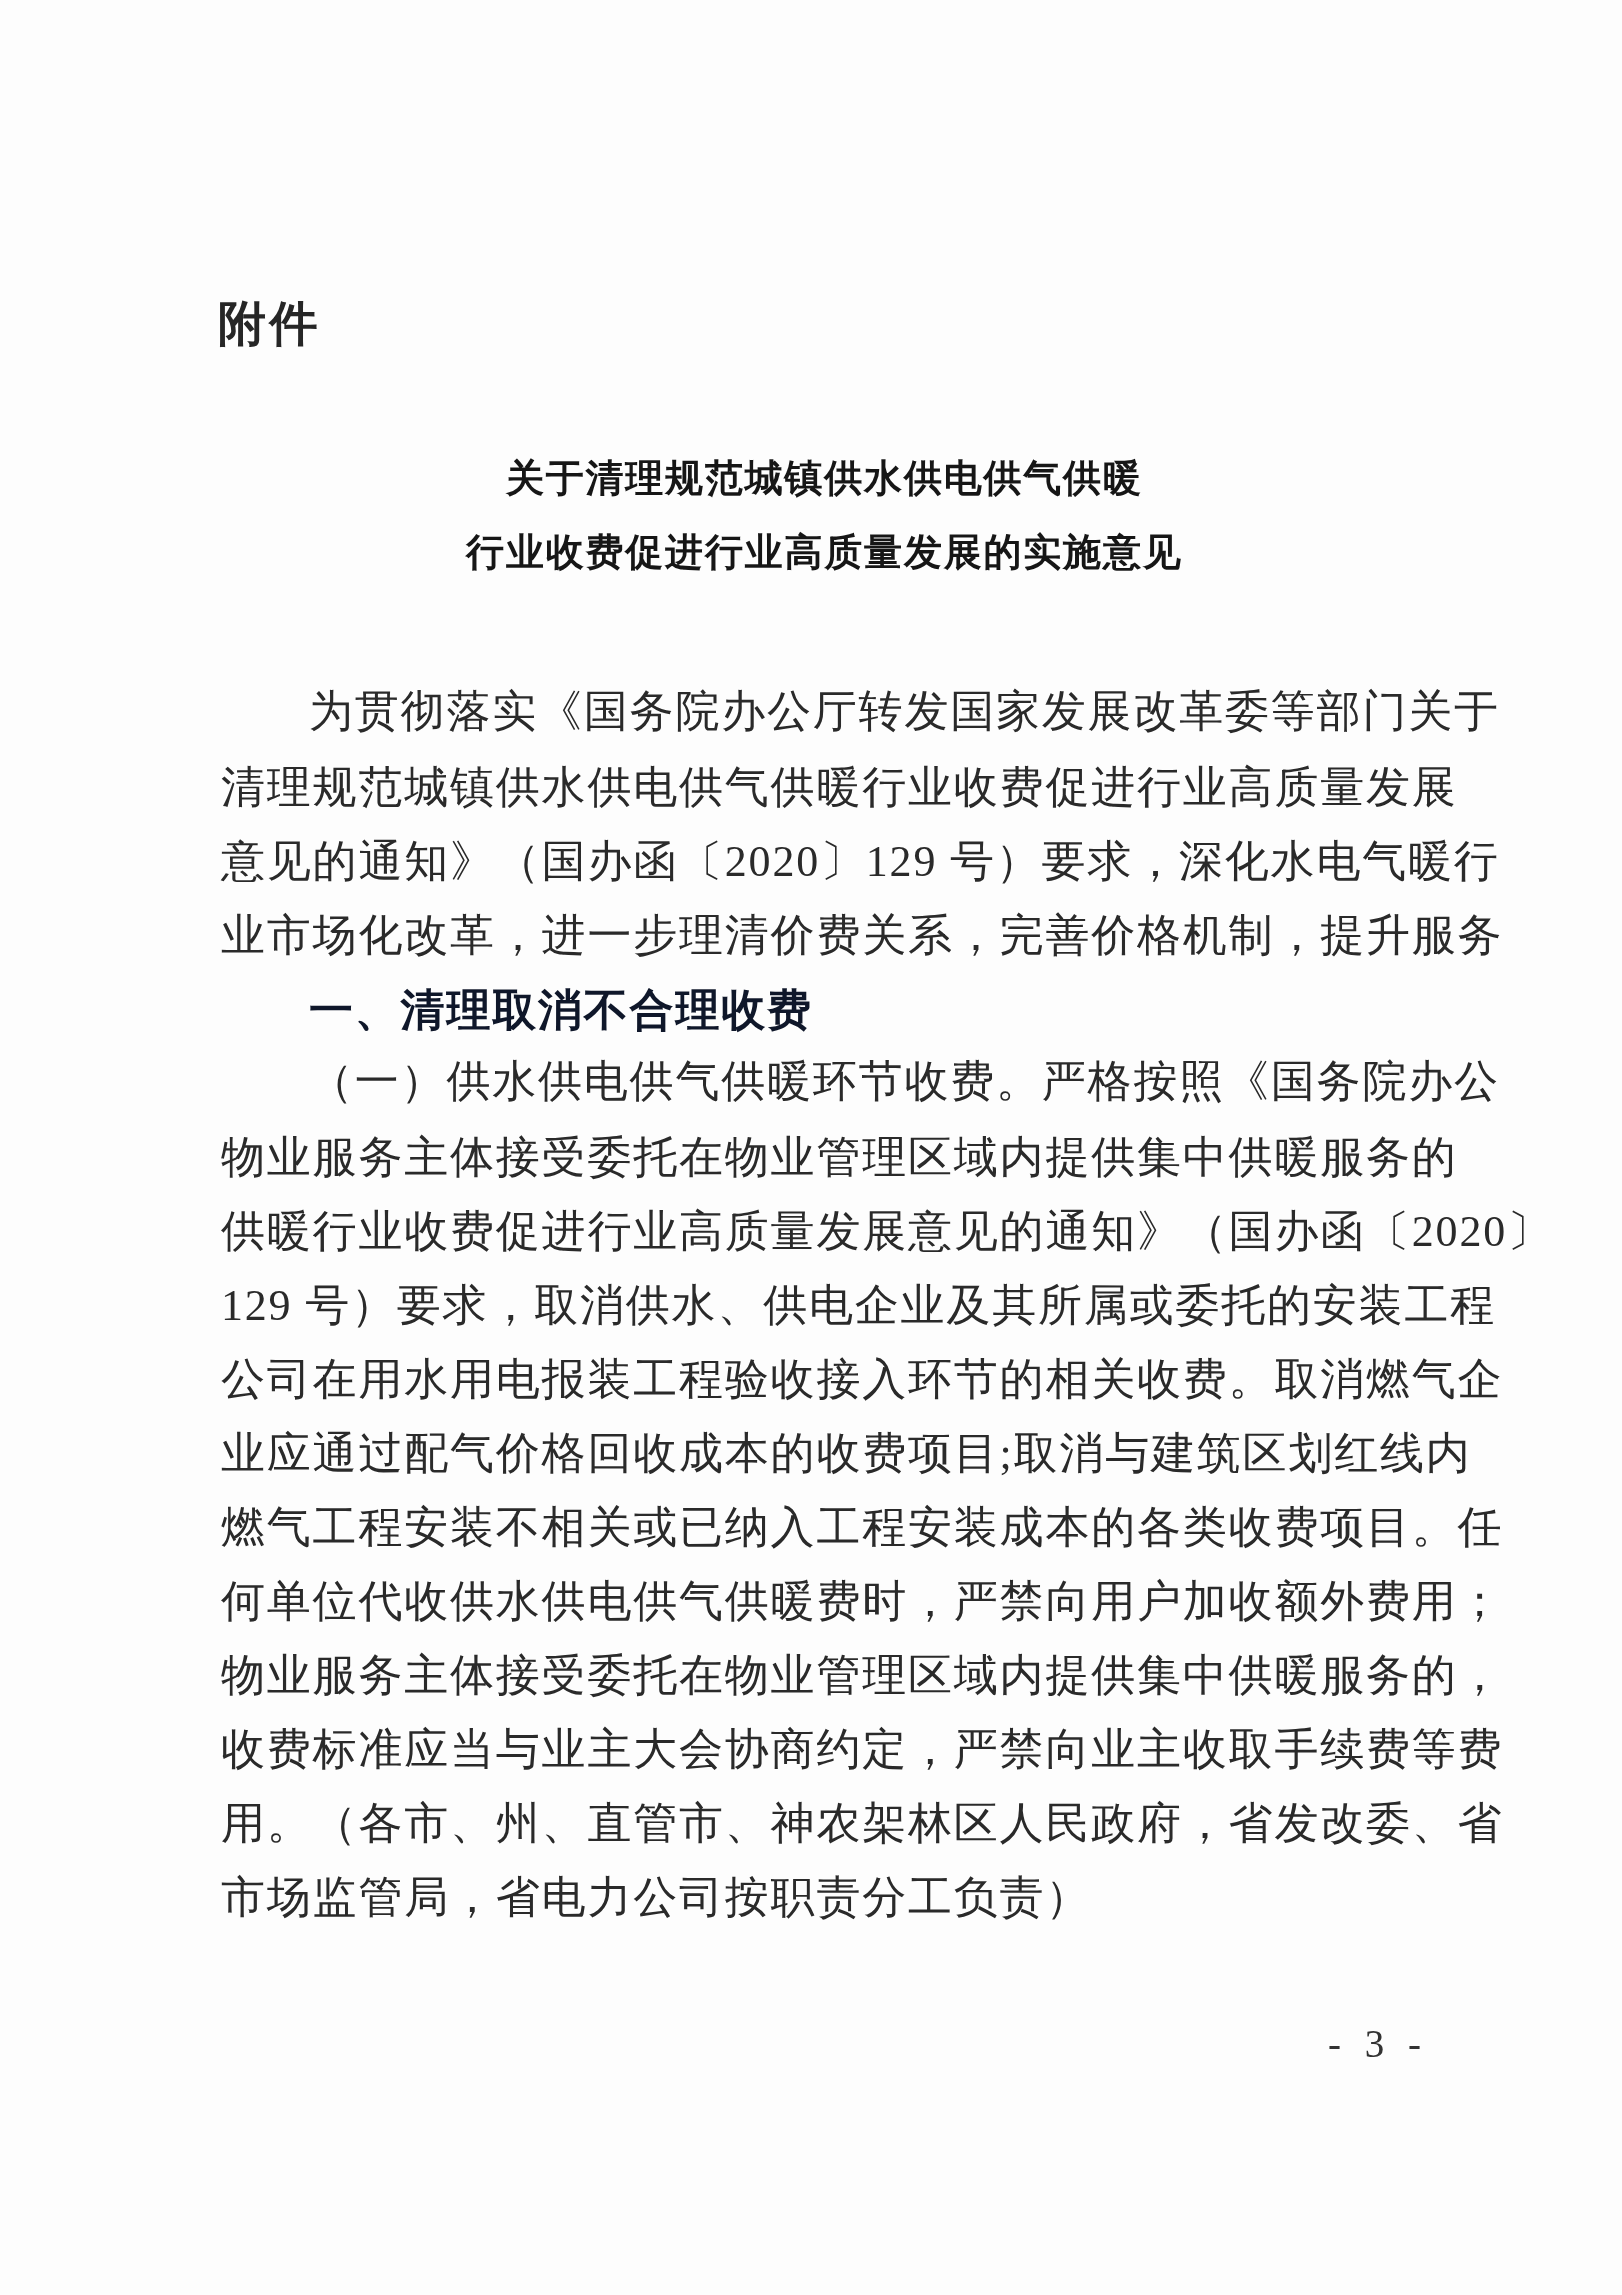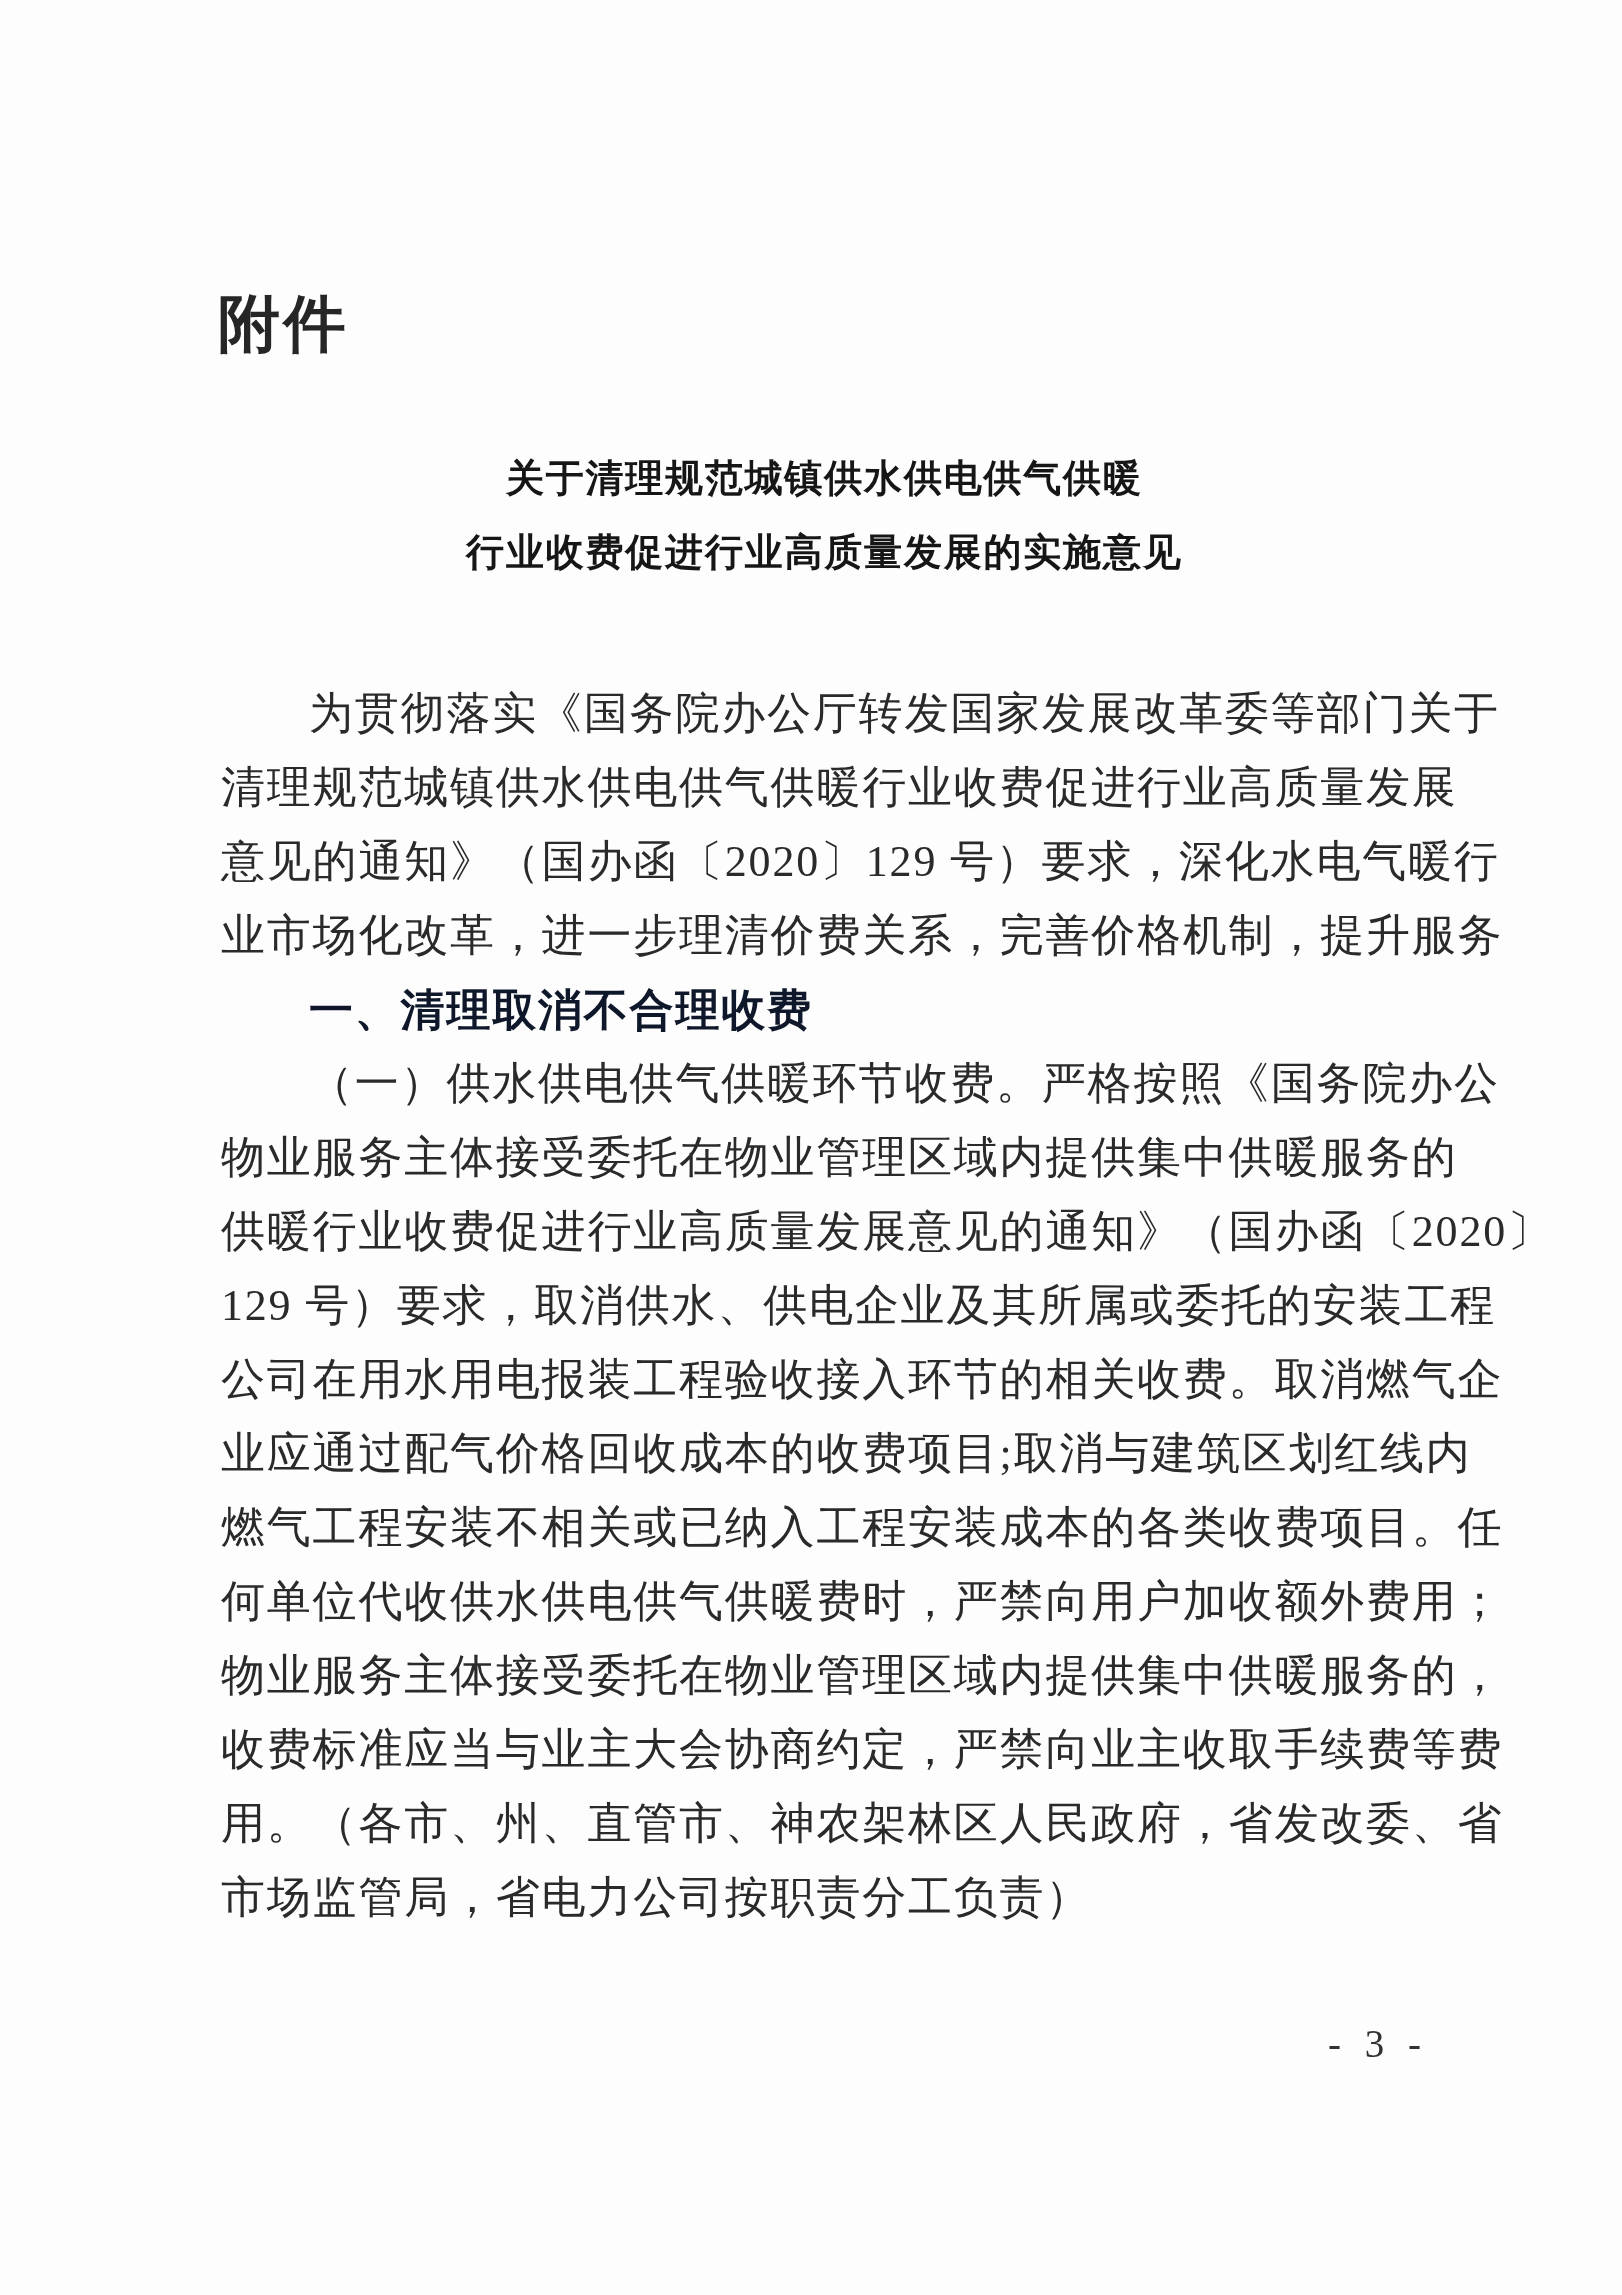--- a/index.html
+++ b/index.html
@@ -12,21 +12,21 @@
     position: absolute; inset: 0;
     width: 1622px; height: 2295px;
     background: #fdfdfd;
     overflow: hidden;
   }
   .attachment {
     position: absolute;
     left: 218px; top: 296px;
     font-family: "Liberation Sans", "DejaVu Sans", sans-serif;
     font-weight: 700;
-    font-size: 62px; line-height: 55px;
+    font-size: 48px; line-height: 55px;
     color: #262626;
     letter-spacing: 3.5px;
   }
   .title {
     position: absolute;
     left: 26.6px; right: 0; top: 441px;
     margin: 0;
     text-align: center;
     font-family: "Liberation Serif", "DejaVu Serif", serif;
     font-weight: 700;
@@ -43,21 +43,21 @@
   .line {
     height: 74px; line-height: 74px;
     font-size: 44px;
     letter-spacing: 1.8px;
     text-align: justify;
     text-align-last: justify;
     text-justify: inter-character;
     white-space: nowrap;
     color: #2a2a2a;
   }
-  .line.ind { text-indent: 2em; }
+  .line.ind { text-indent: 2em; font-family: Liberation Mono, monospace; }
   .line.left { text-align: left; text-align-last: left; white-space: normal; }
   .line.heading {
     font-family: "Liberation Sans", "DejaVu Sans", sans-serif;
     font-weight: 700;
     text-align: left; text-align-last: left;
     color: #0f172a;
   }
   .page-number {
     position: absolute;
     right: 194px; top: 2022px;

